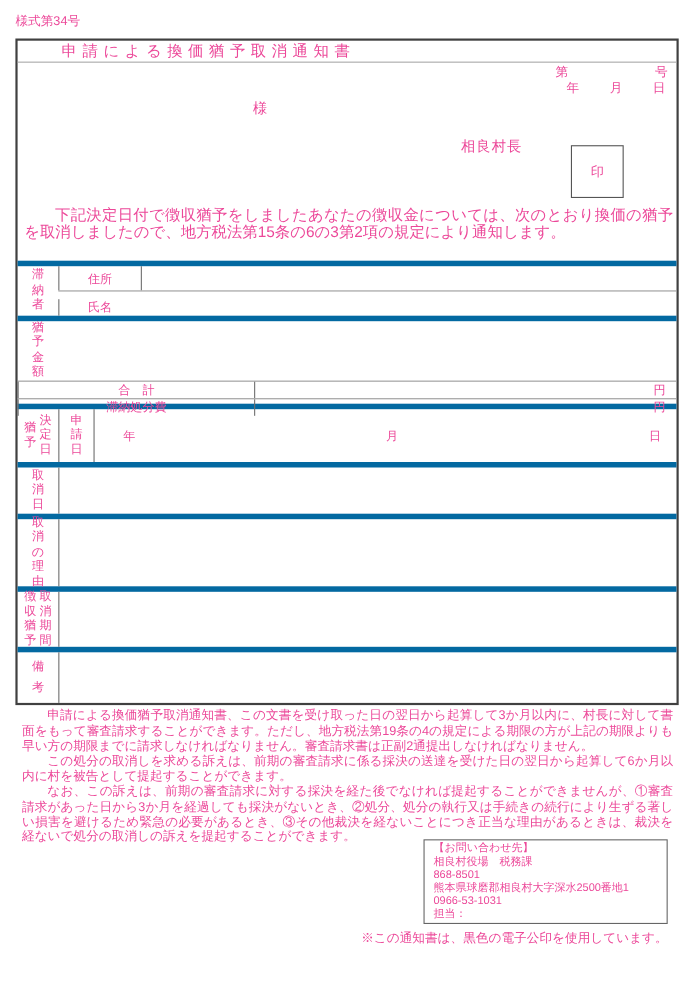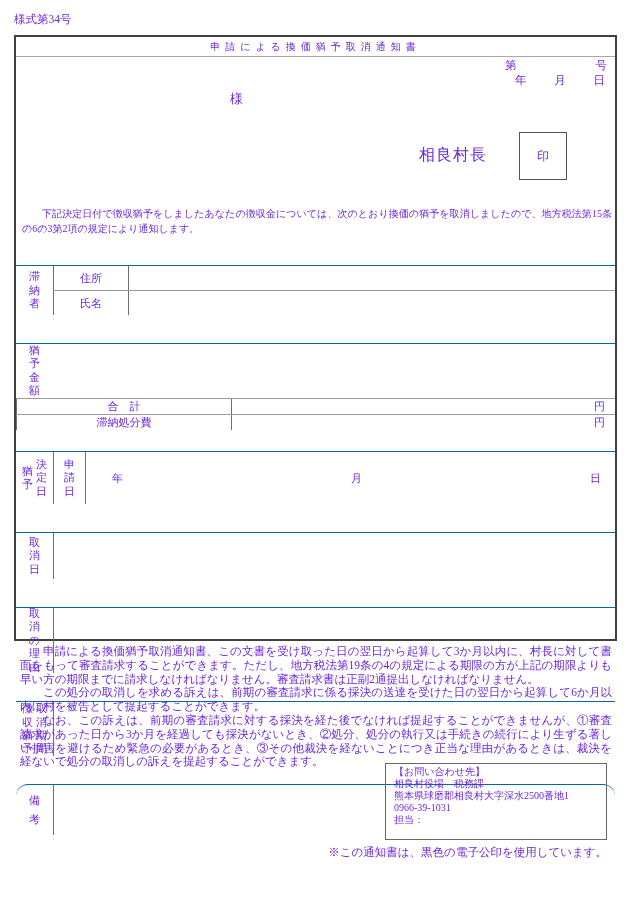--- a/index.html
+++ b/index.html
@@ -1,81 +1,81 @@
 <!DOCTYPE html>
 <html><head>
 <meta charset="utf-8">
 <style>
   * { margin:0; padding:0; box-sizing:border-box; }
   html,body { background:#ffffff; }
   .page {
     position:relative; width:630px; height:903px; background:#fff;
-    font-family:Liberation Serif, serif; color:#6d28d9;
+    font-family:Liberation Sans, sans-serif; color:#ec4899;
     overflow:hidden;
   }
   .form-number { position:absolute; left:14px; top:12px; font-size:11.5px; }
 
   .outer-box {
     position:absolute; left:14px; top:35px; width:603px; height:606px;
     border:2px solid #404040; background:#fff;
   }
   .title-row {
-    height:20px; line-height:19px; text-align:center; font-size:10px;
-    letter-spacing:5px; border-bottom:1px solid #a8a8a8;
+    height:20px; line-height:19px; text-align:left; font-size:14px;
+    letter-spacing:5px; border-bottom:1px solid #a8a8a8;padding-left:40px;
   }
   .doc-no-line {
     position:absolute; left:489px; top:21px; width:102px;
     display:flex; justify-content:space-between; font-size:11.5px;
   }
   .date-line {
     position:absolute; left:499px; top:36px; width:90px;
     display:flex; justify-content:space-between; font-size:11.5px;
   }
   .addressee { position:absolute; left:214px; top:53px; font-size:13px; }
-  .sender { position:absolute; left:403px; top:108px; font-size:16px; letter-spacing:1px; }
+  .sender { position:absolute; left:403px; top:87px; font-size:13px; letter-spacing:1px; }
   .seal-box {
     position:absolute; left:503px; top:95px; width:48px; height:48px;
     border:1px solid #555; display:flex; align-items:center; justify-content:center;
     font-size:12px;
   }
   .body-par {
     position:absolute; left:6px; top:151px; width:590px;
-    font-size:10px; line-height:15px; text-indent:2em; text-align:justify;margin-top:18px;
+    font-size:14px; line-height:15px; text-indent:2em; text-align:justify;
   }
 
   
   .ftable { position:absolute; left:0; top:200px; width:599px; }
-  .trow { display:flex; border-top:1px solid #0369a1; width:100%;margin-top:28px; }
+  .trow { display:flex; border-top:5px solid #0369a1; width:100%; }
   .label-cell {
     width:37px; display:flex; align-items:center; justify-content:center;
   }
   .vtext {
     width:13px; word-break:break-all; line-height:1.22; text-align:center;
     font-size:11px;
   }
   .vtext.tall { line-height:1.7; }
   .vpair { display:flex; align-items:center; justify-content:flex-start; gap:1px; }
   .sub-wrap { flex:1; display:flex; flex-direction:column; }
   .sub-row { flex:1; display:flex; }
-  .sub-row + .sub-row { border-top:1px solid #9a9a9a; }
+  .sub-row + .sub-row { border-top:1px solid #9a9a9a;align-items:flex-end; }
   .sub-label {
     border-left:1px solid #6e6e6e; display:flex; align-items:center;
     justify-content:center; font-size:11px;
   }
   .sub-label.narrow { width:75px; }
   .sub-label.wide { width:215px; }
   .val-cell { flex:1; border-left:1px solid #6e6e6e; display:flex; align-items:center; font-size:11px; }
   .val-cell .unit { margin-left:auto; padding-right:10px; }
   .row-taxpayer { height:50px; }
   .row-amount { height:80px;flex-direction:column; }
   .row-decision { height:53px; }
   .row-canceldate { height:47px; }
   .row-reason { height:66px; }
   .row-period { height:55px; }
-  .row-remarks { height:51px;border-radius:12px; }
+  .row-remarks { height:51px; }
   .kara-cell {
     width:402px; border-left:1px solid #6e6e6e; display:flex;
     align-items:center; padding-left:284px; font-size:11px;
   }
   .appdate-cell {
     width:32px; border-left:1px solid #6e6e6e; display:flex;
     align-items:center; justify-content:center;
   }
   .ymd-cell {
     flex:1; border-left:1px solid #6e6e6e; display:flex; align-items:center;
@@ -227,20 +227,21 @@
 
   <div class="appeal-block">
     <p>申請による換価猶予取消通知書、この文書を受け取った日の翌日から起算して3か月以内に、村長に対して書面をもって審査請求することができます。ただし、地方税法第19条の4の規定による期限の方が上記の期限よりも早い方の期限までに請求しなければなりません。審査請求書は正副2通提出しなければなりません。</p>
     <p>この処分の取消しを求める訴えは、前期の審査請求に係る採決の送達を受けた日の翌日から起算して6か月以内に村を被告として提起することができます。</p>
     <p>なお、この訴えは、前期の審査請求に対する採決を経た後でなければ提起することができませんが、①審査請求があった日から3か月を経過しても採決がないとき、②処分、処分の執行又は手続きの続行により生ずる著しい損害を避けるため緊急の必要があるとき、③その他裁決を経ないことにつき正当な理由があるときは、裁決を経ないで処分の取消しの訴えを提起することができます。</p>
   </div>
 
   <div class="contact-box">
     <div>【お問い合わせ先】</div>
     <div>相良村役場　税務課</div>
+    <div>868-8501</div>
     <div>熊本県球磨郡相良村大字深水2500番地1</div>
-    <div>0966-39-1031</div>
+    <div>0966-53-1031</div>
     <div>担当：</div>
   </div>
 
   <div class="e-seal-note">※この通知書は、黒色の電子公印を使用しています。</div>
 
 </div>
 
 </body></html>

